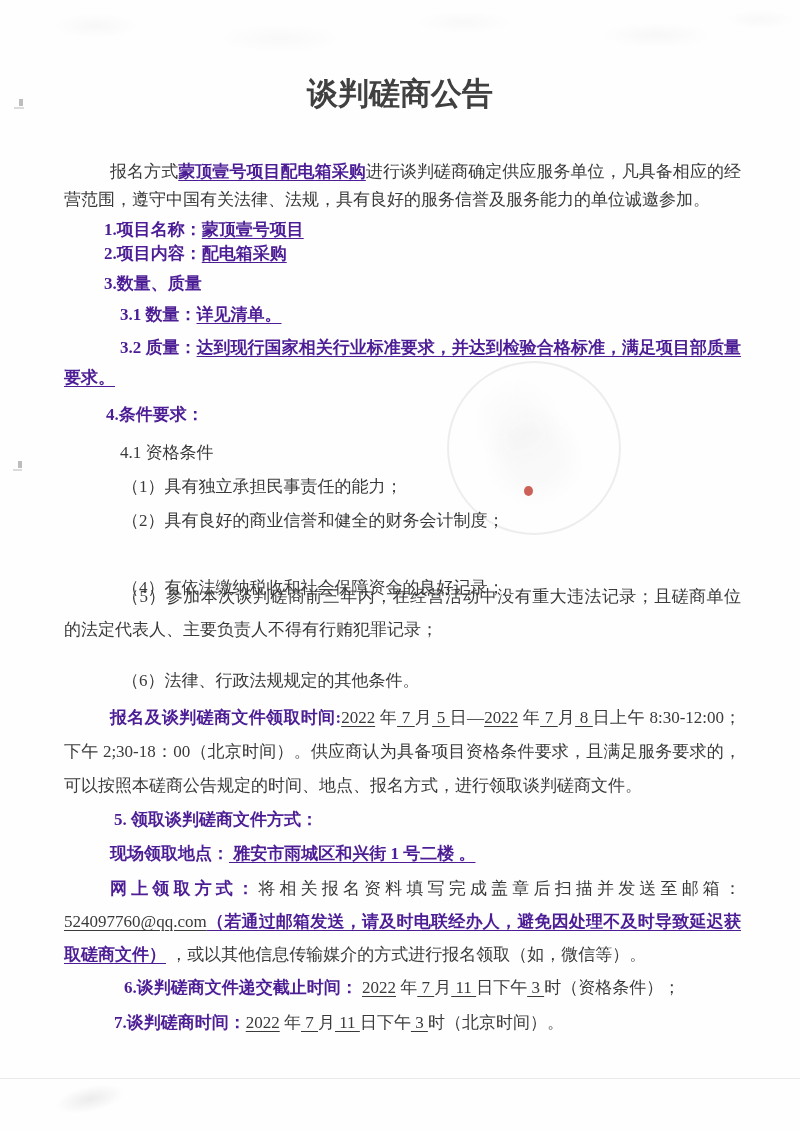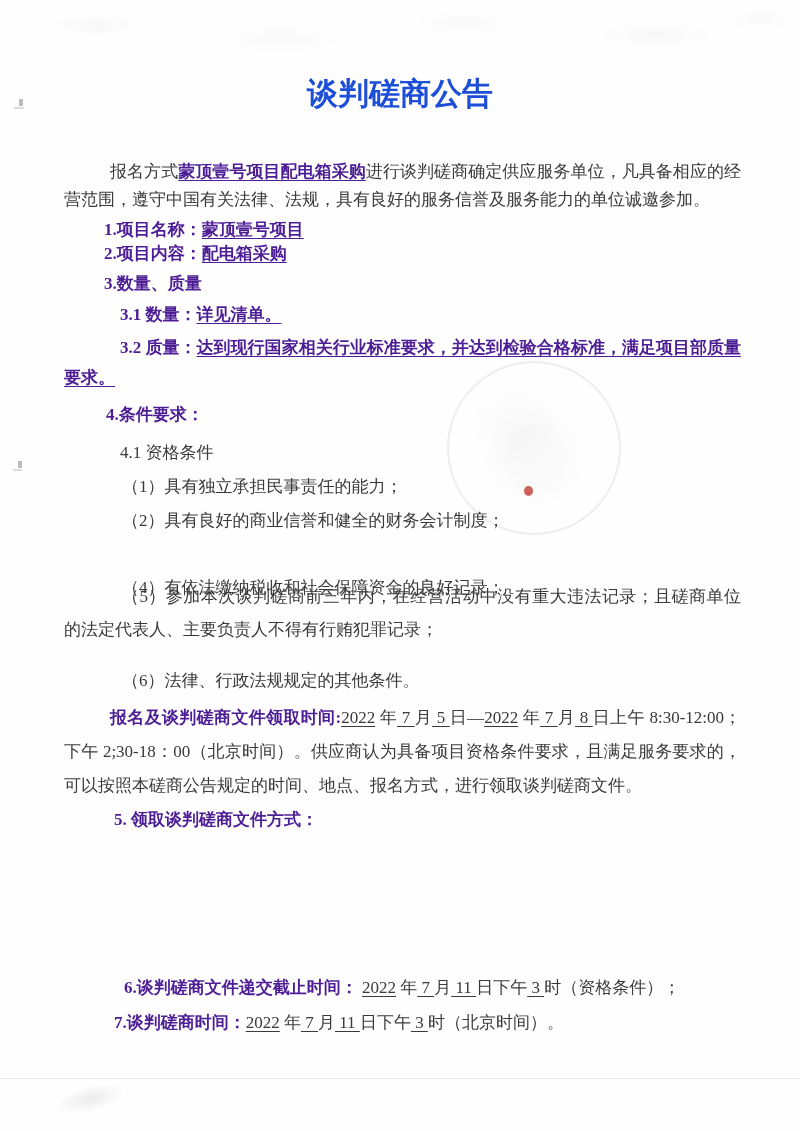--- a/index.html
+++ b/index.html
@@ -15,21 +15,21 @@
     content:"";position:absolute;left:0;top:0;width:800px;height:64px;
     background:
       radial-gradient(ellipse 60px 18px at 12% 40%, rgba(160,160,160,.07), transparent 70%),
       radial-gradient(ellipse 90px 20px at 35% 60%, rgba(160,160,160,.06), transparent 70%),
       radial-gradient(ellipse 70px 16px at 58% 35%, rgba(160,160,160,.06), transparent 70%),
       radial-gradient(ellipse 80px 18px at 82% 55%, rgba(160,160,160,.07), transparent 70%),
       radial-gradient(ellipse 50px 14px at 95% 30%, rgba(160,160,160,.06), transparent 70%);
   }
   .title{
     position:absolute;top:74px;left:0;width:800px;text-align:center;
-    font-size:31px;line-height:40px;font-weight:700;color:#1d4ed8;
+    font-size:31px;line-height:40px;font-weight:700;color:#404040;
   }
   .par{
     position:absolute;left:64px;width:677px;
     font-size:17px;line-height:34px;text-align:justify;
   }
   .b{font-weight:700;color:#4c1d95;}
   .u{text-decoration:underline;text-underline-offset:3px;text-decoration-thickness:1px;}
   
   .seal{
     position:absolute;left:447px;top:361px;width:170px;height:170px;
@@ -88,21 +88,23 @@
   <p class="par" style="top:453px;text-indent:58px;">（1）具有独立承担民事责任的能力；</p>
   <p class="par" style="top:487px;text-indent:58px;">（2）具有良好的商业信誉和健全的财务会计制度；</p>
   <p class="par" style="top:554px;text-indent:58px;">（4）有依法缴纳税收和社会保障资金的良好记录；</p>
   <p class="par" style="top:563px;line-height:33px;text-indent:58px;">（5）参加本次谈判磋商前三年内，在经营活动中没有重大违法记录；且磋商单位的法定代表人、主要负责人不得有行贿犯罪记录；</p>
   <p class="par" style="top:647px;text-indent:58px;">（6）法律、行政法规规定的其他条件。</p>
 
   <p class="par" style="top:684px;line-height:34px;text-indent:46px;"><span class="b">报名及谈判磋商文件领取时间:</span><span class="u">2022</span><span> 年</span><span class="u"> 7 </span><span>月</span><span class="u"> 5 </span><span>日—</span><span class="u">2022</span><span> 年</span><span class="u"> 7 </span><span>月</span><span class="u"> 8 </span><span>日上午 8:30-12:00；下午 2;30-18：00（北京时间）。供应商认为具备项目资格条件要求，且满足服务要求的，可以按照本磋商公告规定的时间、地点、报名方式，进行领取谈判磋商文件。</span></p>
 
   <p class="par" style="top:786px;text-indent:50px;"><span class="b">5. 领取谈判磋商文件方式：</span></p>
 
+  <p class="par" style="top:820px;text-indent:46px;"><span class="b">现场领取地点：</span><span class="b u"> 雅安市雨城区和兴街 1 号二楼 。</span></p>
 
+  <p class="par" style="top:855px;line-height:33px;text-indent:46px;"><span class="b">网上领取方式：</span><span>将相关报名资料填写完成盖章后扫描并发送至邮箱：</span><span class="u"> 524097760@qq.com</span><span class="b u">（若通过邮箱发送，请及时电联经办人，避免因处理不及时导致延迟获取磋商文件）</span><span> ，或以其他信息传输媒介的方式进行报名领取（如，微信等）。</span></p>
 
   <p class="par" style="top:954px;text-indent:60px;"><span class="b">6.谈判磋商文件递交截止时间： </span><span class="u">2022</span><span> 年</span><span class="u"> 7 </span><span>月</span><span class="u"> 11 </span><span>日下午</span><span class="u"> 3 </span><span>时（资格条件）；</span></p>
 
   <p class="par" style="top:989px;text-indent:50px;"><span class="b">7.谈判磋商时间：</span><span class="u">2022</span><span> 年</span><span class="u"> 7 </span><span>月</span><span class="u"> 11 </span><span>日下午</span><span class="u"> 3 </span><span>时（北京时间）。</span></p>
 
   <div class="fold-line"></div>
   <div class="smudge"></div>
 </div>
 
 </body></html>

